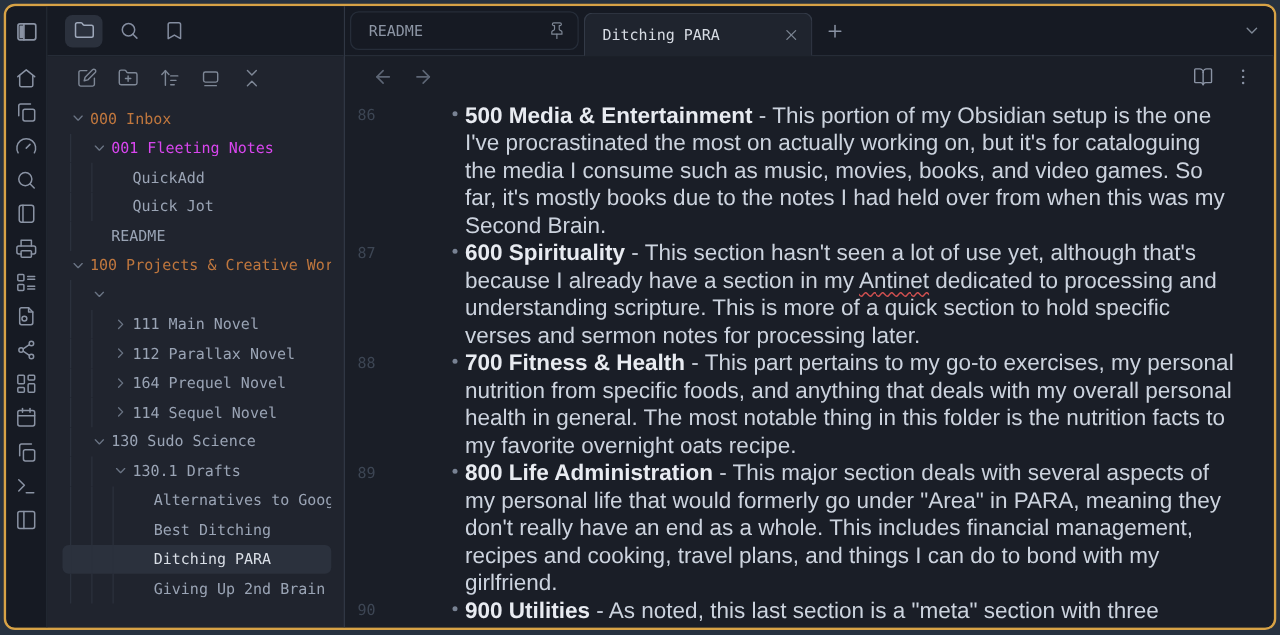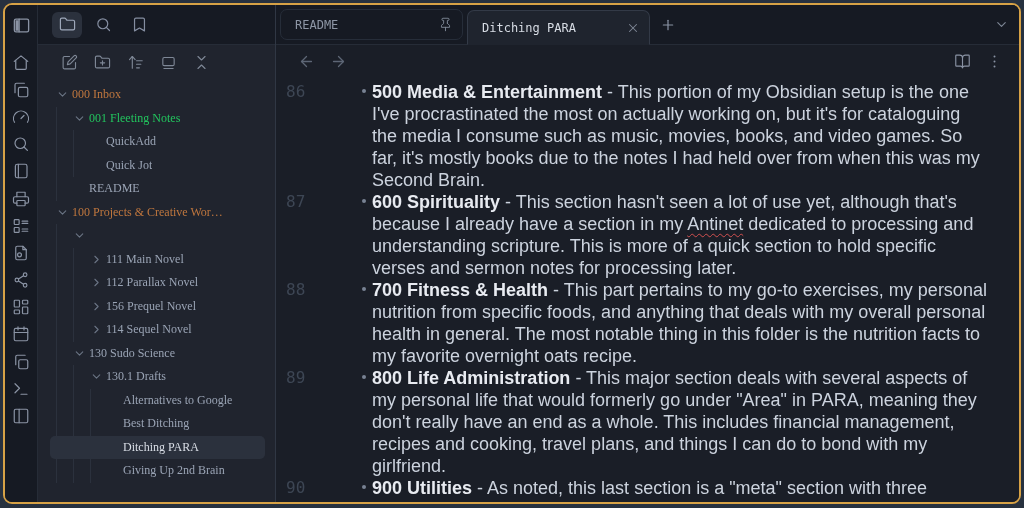--- a/index.html
+++ b/index.html
@@ -26,23 +26,23 @@
   .nav-actions{height:34px;display:flex;align-items:center;gap:13px;padding-left:21px;flex:none;}
   .nav-actions .ribbon-btn{margin:0;width:20px;height:20px;color:#7e8796;}
   .tree{flex:1;overflow:hidden;padding-top:4px;font-family:"DejaVu Sans Mono",monospace;
     font-size:12px;color:#9aa4b5;}
   .tree-row{height:23.5px;display:flex;align-items:center;margin:0 10px 0 12px;
     padding-left:6px;border-radius:5px;cursor:pointer;white-space:nowrap;overflow:hidden;}
   .tree-row.selected{background:#2b313d;color:#d9dee6;}
   .guide{width:17px;height:100%;border-left:1px solid #2b313d;flex:none;}
   .twisty{width:16px;height:16px;flex:none;display:flex;align-items:center;color:#6a7484;}
   .findent{width:16px;flex:none;}
-  .lbl{overflow:hidden;text-overflow:clip;font-family:Liberation Serif, serif;}
+  .lbl{overflow:hidden;text-overflow:clip;}
   .lbl.orange{color:#c0773e;}
-  .lbl.tan{color:#22c55e;}
+  .lbl.tan{color:#d946ef;}
   
   .main{flex:1;display:flex;flex-direction:column;background:#1a1e27;min-width:0;}
   .tabbar{height:40px;background:#161a23;border-bottom:1px solid #262c37;flex:none;
     display:flex;align-items:flex-end;padding:0 10px 0 4px;}
   .tab{width:183px;height:31px;display:flex;align-items:center;padding:0 9px 0 14px;
     font-family:"DejaVu Sans Mono",monospace;font-size:12px;color:#8d96a5;
     border:1px solid #262d39;border-radius:7px;margin-right:4px;cursor:pointer;
     margin-bottom:4px;}
   .tab.active{background:#1f242e;border-color:#333a47;color:#d7dce4;position:relative;
     border-radius:7px 7px 0 0;height:35px;margin-bottom:-1px;border-bottom:1px solid #1f242e;}
@@ -54,21 +54,21 @@
   .overflow{color:#7e8795;display:flex;align-items:center;margin-bottom:12px;cursor:pointer;}
   .editor-header{height:33px;display:flex;align-items:center;padding:0 12px 0 18px;flex:none;}
   .navarrow{width:24px;height:24px;display:flex;align-items:center;justify-content:center;
     color:#5d6675;cursor:pointer;margin-right:8px;}
   .eh-spacer{flex:1;}
   .eh-btn{width:26px;height:24px;display:flex;align-items:center;justify-content:center;
     color:#8a93a4;cursor:pointer;margin-left:6px;}
   
   .content{flex:1;overflow:hidden;padding-top:3px;}
   .para{display:flex;padding-left:10px;}
-  .gutter{width:56px;flex:none;font-family:"DejaVu Sans Mono",monospace;font-size:16px;
+  .gutter{width:56px;flex:none;font-family:"DejaVu Sans Mono",monospace;font-size:12px;
     color:#3d4654;line-height:22px;}
   .ptext{margin-left:30px;max-width:618px;position:relative;font-size:18px;line-height:22px;
     color:#ccd3de;min-height:22px;}
   .ptext .dot{position:absolute;left:-10px;top:8px;width:4px;height:4px;border-radius:50%;
     background:#788293;}
   .ptext b{font-weight:700;color:#e8ebf1;}
   .mis{text-decoration:underline;text-decoration-style:wavy;text-decoration-color:#d04f4f;
     text-decoration-thickness:1px;text-underline-offset:3px;}
   svg{display:block;}
 </style>
@@ -315,21 +315,21 @@
           <span class="lbl">112 Parallax Novel</span>
         </div>
         <div class="tree-row">
           <span class="guide"></span>
           <span class="guide"></span>
           <span class="twisty">
             <svg width="13" height="13" viewBox="0 0 24 24" fill="none" stroke="currentColor" stroke-width="2" stroke-linecap="round" stroke-linejoin="round">
               <path d="m9 6 6 6-6 6"></path>
             </svg>
           </span>
-          <span class="lbl">156 Prequel Novel</span>
+          <span class="lbl">164 Prequel Novel</span>
         </div>
         <div class="tree-row">
           <span class="guide"></span>
           <span class="guide"></span>
           <span class="twisty">
             <svg width="13" height="13" viewBox="0 0 24 24" fill="none" stroke="currentColor" stroke-width="2" stroke-linecap="round" stroke-linejoin="round">
               <path d="m9 6 6 6-6 6"></path>
             </svg>
           </span>
           <span class="lbl">114 Sequel Novel</span>

